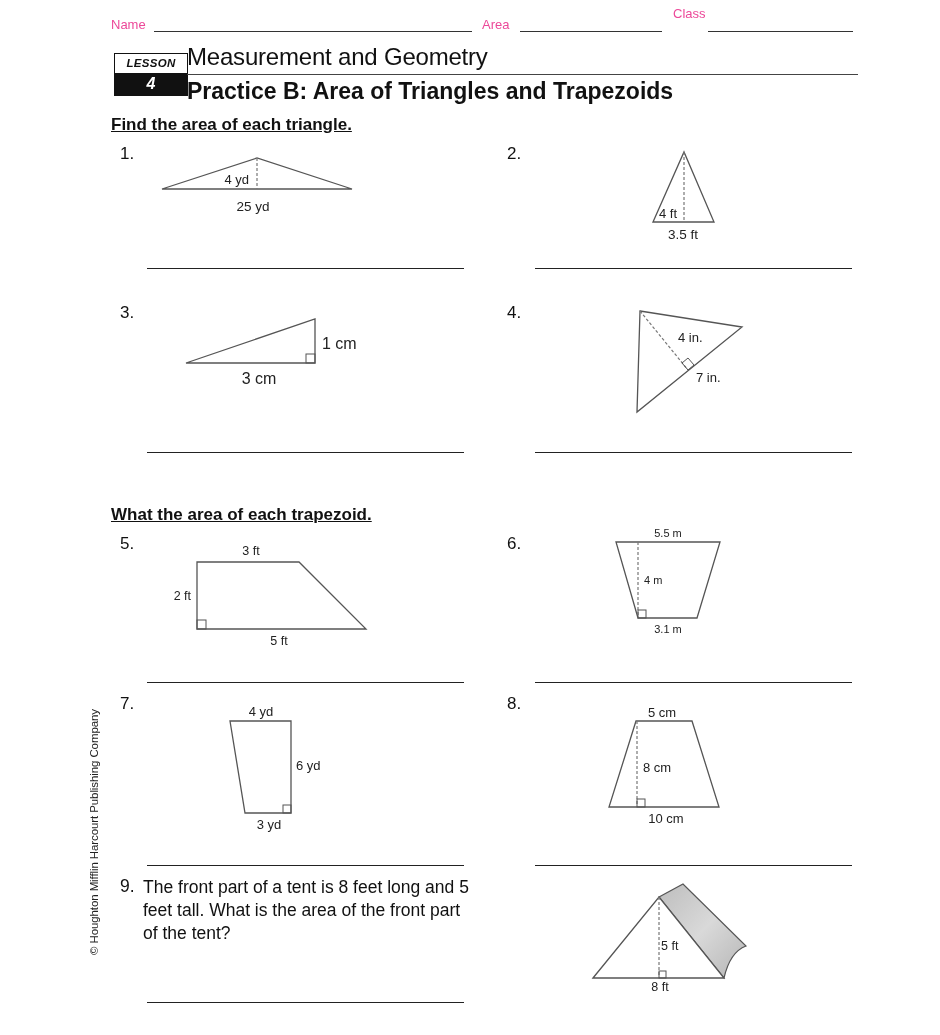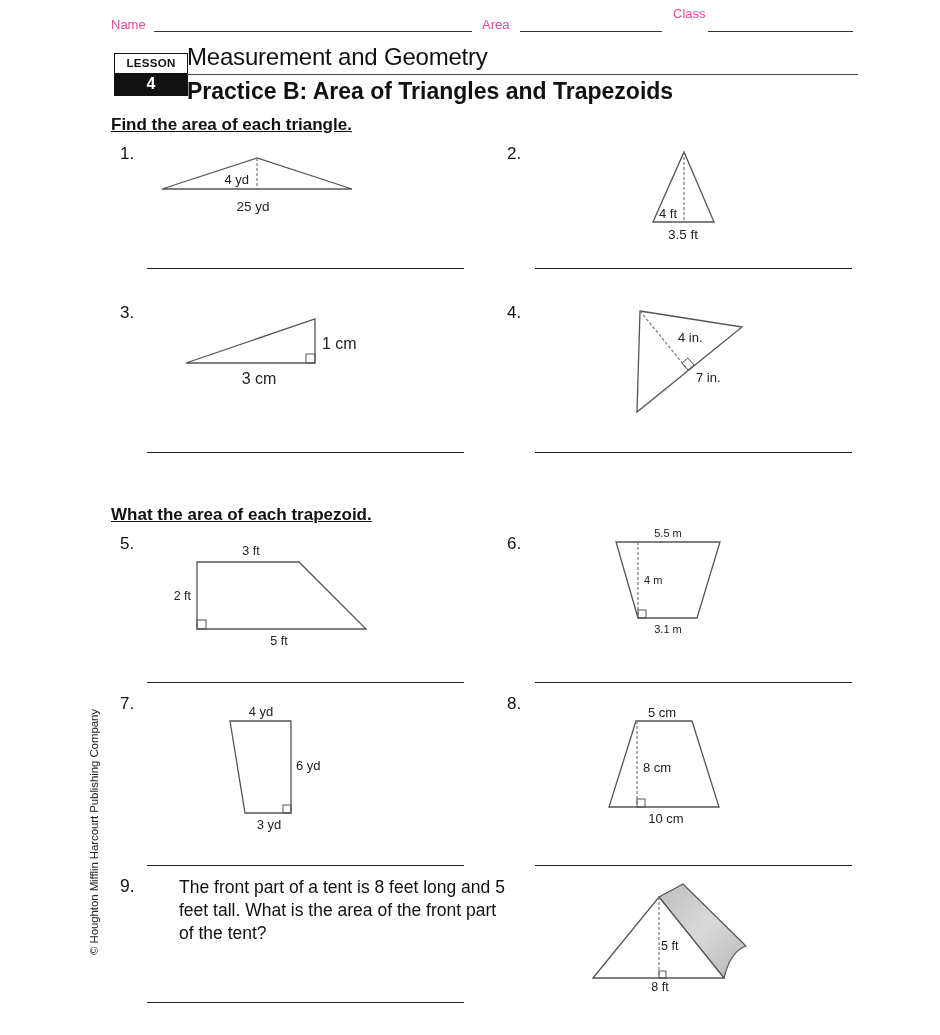--- a/index.html
+++ b/index.html
@@ -1,30 +1,30 @@
 <!DOCTYPE html>
 <html><head>
 <meta charset="utf-8">
 <style>
   html, body { margin:0; padding:0; background:#ffffff; }
   body { width:940px; height:1035px; position:relative; overflow:hidden;
          font-family:"Liberation Sans", sans-serif; color:#111; }
   .abs { position:absolute; }
   .hdr-label { font-size:13px; color:#ec4899; }
   .blank { position:absolute; border-bottom:1px solid #333; height:0; }
-  .lesson-box { position:absolute; left:114px; top:53px; width:74px; height:43px; border:1.5px solid #111; box-sizing:border-box; }
+  .lesson-box { position:absolute; left:114px; top:53px; width:74px; height:43px; border:1.5px solid #111; box-sizing:border-box;font-style:italic; }
   .lesson-top { height:19px; font-size:11.5px; font-weight:bold; text-align:center; line-height:19px; letter-spacing:0.3px; }
   .lesson-num { height:22px; background:#111; color:#fff; font-size:16px; font-weight:bold; text-align:center; line-height:22px; }
   .title { left:187px; top:43px; font-size:24px; font-weight:normal; letter-spacing:-0.2px; }
   .title-rule { left:187px; top:74px; width:671px; border-bottom:1px solid #444; }
   .subtitle { left:187px; top:78px; font-size:23px; font-weight:bold; }
   .section { font-size:17px; font-weight:bold;text-decoration:underline; }
   .num { font-size:17px; }
   .ans { position:absolute; border-bottom:1.2px solid #222; height:0; }
-  .q9 { left:143px; top:876px; width:330px; font-size:17.5px; line-height:23px;margin-left:36px; }
+  .q9 { left:143px; top:876px; width:330px; font-size:17.5px; line-height:23px; }
   .q9-num { left:120px; top:876px; font-size:17.5px; }
   .copyright { left:88px; top:955px; transform-origin:0 0; transform:rotate(-90deg);
                font-size:11.5px; color:#222; white-space:nowrap; letter-spacing:-0.1px; }
   svg text { font-family:"Liberation Sans", sans-serif; fill:#222; }
   .fig { position:absolute; overflow:visible; }
 </style>
 </head>
 <body>
 
 <span class="abs hdr-label" style="left:111px;top:17px;">Name</span>

